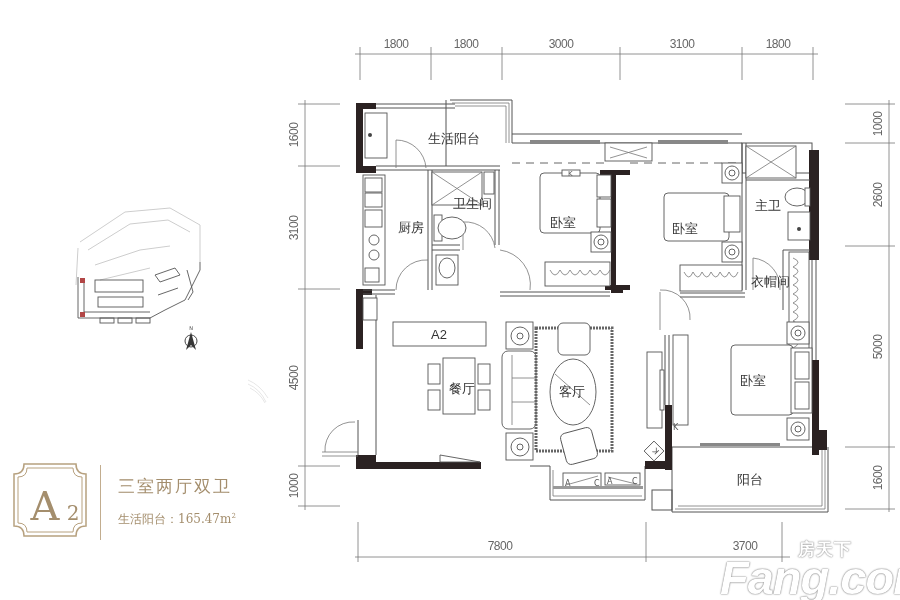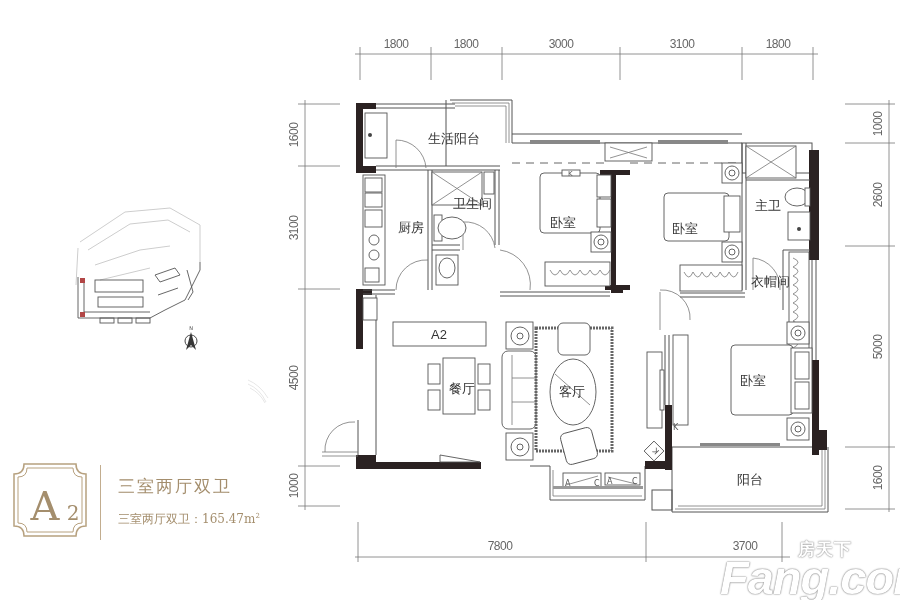--- a/index.html
+++ b/index.html
@@ -396,19 +396,19 @@
   <svg class="badge" width="80" height="80" viewBox="0 0 80 80">
     <path d="M14,4 L66,4 Q66,14 76,14 L76,66 Q66,66 66,76 L14,76 Q14,66 4,66 L4,14 Q14,14 14,4 Z" fill="none" stroke="#b7a17f" stroke-width="1.5"></path>
     <path d="M17,8 L63,8 Q63,17 72,17 L72,63 Q63,63 63,72 L17,72 Q17,63 8,63 L8,17 Q17,17 17,8 Z" fill="none" stroke="#b7a17f" stroke-width="1"></path>
     <text x="35" y="60" font-size="40" fill="#a48e6d" text-anchor="middle" font-family="DejaVu Serif, serif">A</text>
     <text x="63" y="60" font-size="20" fill="#a48e6d" text-anchor="middle" font-family="DejaVu Serif, serif">2</text>
   </svg>
 
   <div class="divider"></div>
   <div class="title-main">三室两厅双卫</div>
   <div class="title-sub">
-    <span>三室两厅双卫：</span><span>165.47m</span><sup>2</sup>
+    <span>生活阳台：</span><span>165.47m</span><sup>2</sup>
   </div>
 
   <div class="wm-cn">房天下</div>
   <div class="wm-en">Fang.com</div>
 
 </div>
 
 </body></html>

